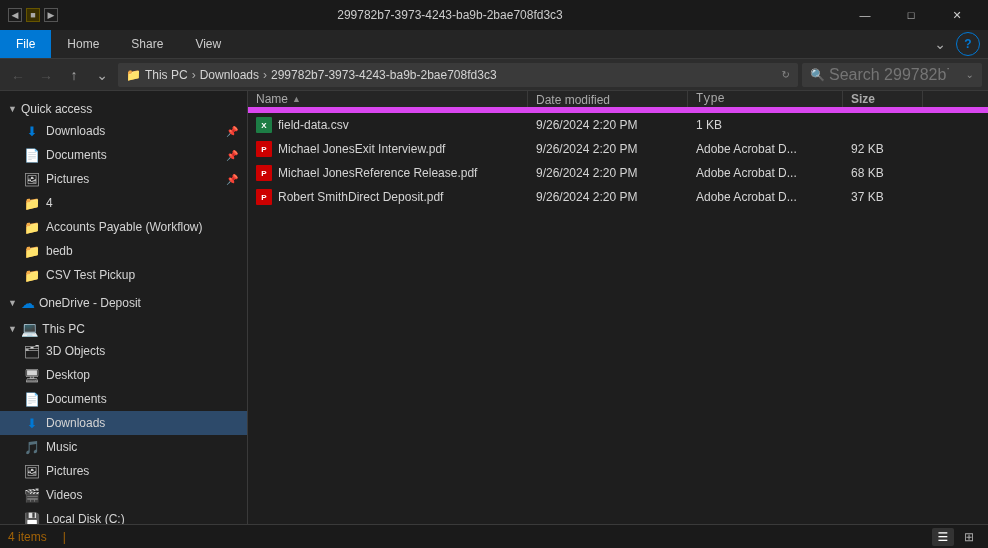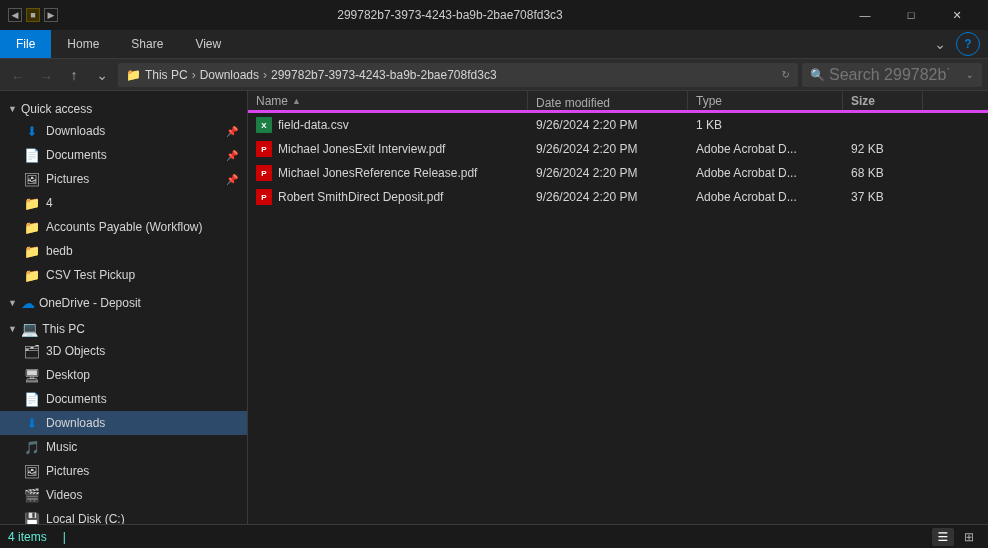--- a/index.html
+++ b/index.html
@@ -202,36 +202,36 @@
       flex-direction: column;
       overflow: hidden;
       background: #1e1e1e;
     }
 
     #file-header {
       height: 22px;
       background: #252525;
       display: flex;
       align-items: center;
-      border-bottom: 3px solid #d946ef;
+      border-bottom: 6px solid #d946ef;
       flex-shrink: 0;
     }
     .col-header {
       display: flex;
       align-items: center;
       padding: 0 8px;
       font-size: 12px;
       color: #aaa;
       height: 100%;
       border-right: 1px solid #3a3a3a;
       cursor: pointer;
     }
     .col-name { width: 280px; }
     .col-date { width: 160px; align-items: flex-end; }
-    .col-type { width: 155px; }
+    .col-type { width: 155px; font-family: Liberation Mono, monospace; }
     .col-size { width: 80px; font-weight: bold; }
     .sort-arrow { margin-left: 4px; font-size: 9px; color: #888; }
 
     #file-list {
       flex: 1;
       overflow-y: auto;
     }
     #file-list::-webkit-scrollbar { width: 6px; }
     #file-list::-webkit-scrollbar-track { background: #1e1e1e; }
     #file-list::-webkit-scrollbar-thumb { background: #555; border-radius: 3px; }
@@ -259,21 +259,21 @@
     #status-bar {
       height: 24px;
       background: #1a1a1a;
       border-top: 1px solid #3a3a3a;
       display: flex;
       align-items: center;
       padding: 0 8px;
       flex-shrink: 0;
       justify-content: space-between;
     }
-    .status-left { display: flex; align-items: center; gap: 16px; font-size: 12px; color: #5eead4; }
+    .status-left { display: flex; align-items: center; gap: 16px; font-size: 12px; color: #a16207; }
     .status-right { display: flex; align-items: center; gap: 4px; }
     .view-btn {
       width: 22px; height: 18px;
       display: flex; align-items: center; justify-content: center;
       font-size: 12px; color: #aaa; cursor: pointer; border-radius: 2px;
     }
     .view-btn.active { background: #333; color: #fff; }
 
     
     .csv-icon-box {

